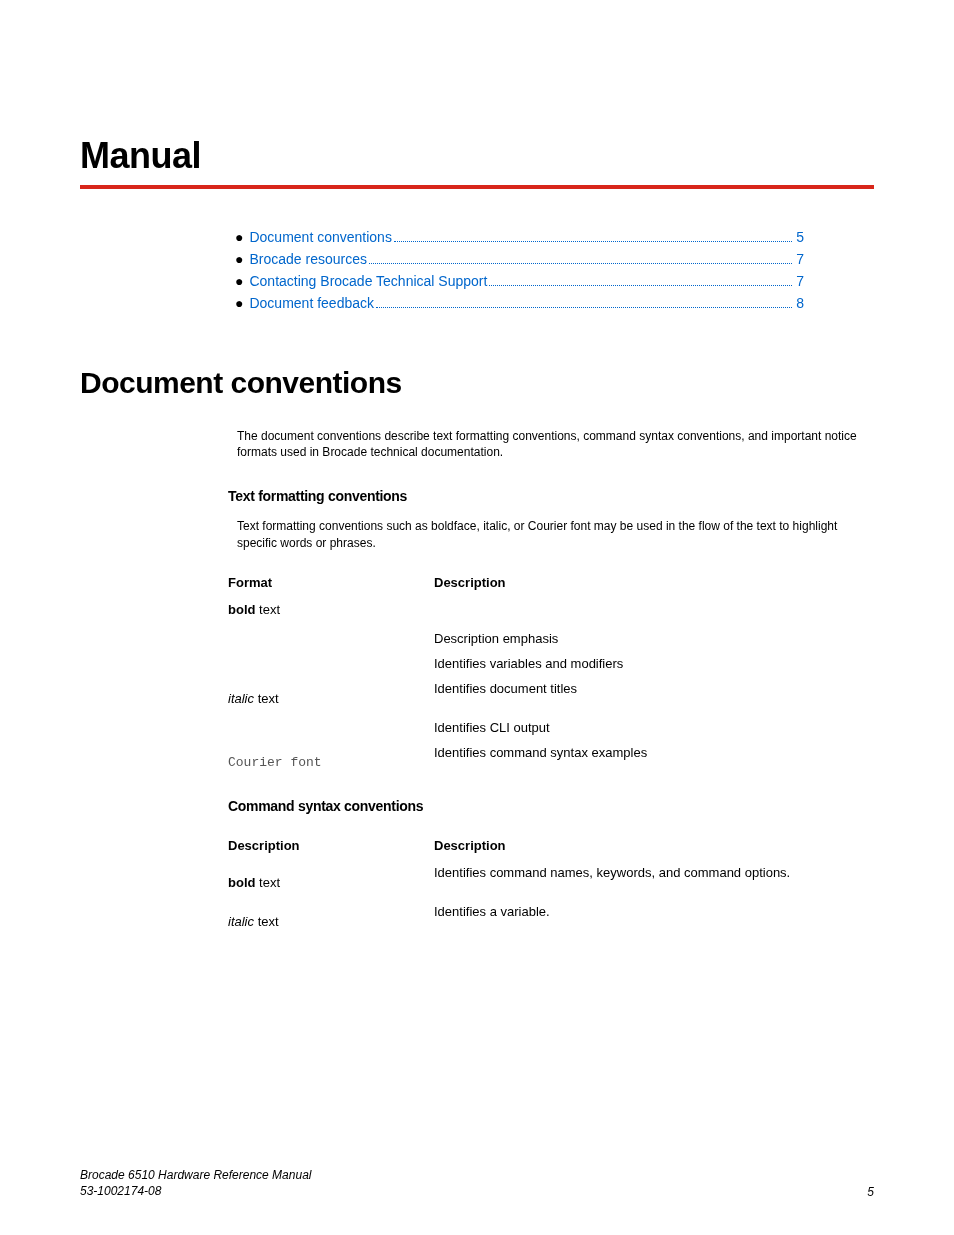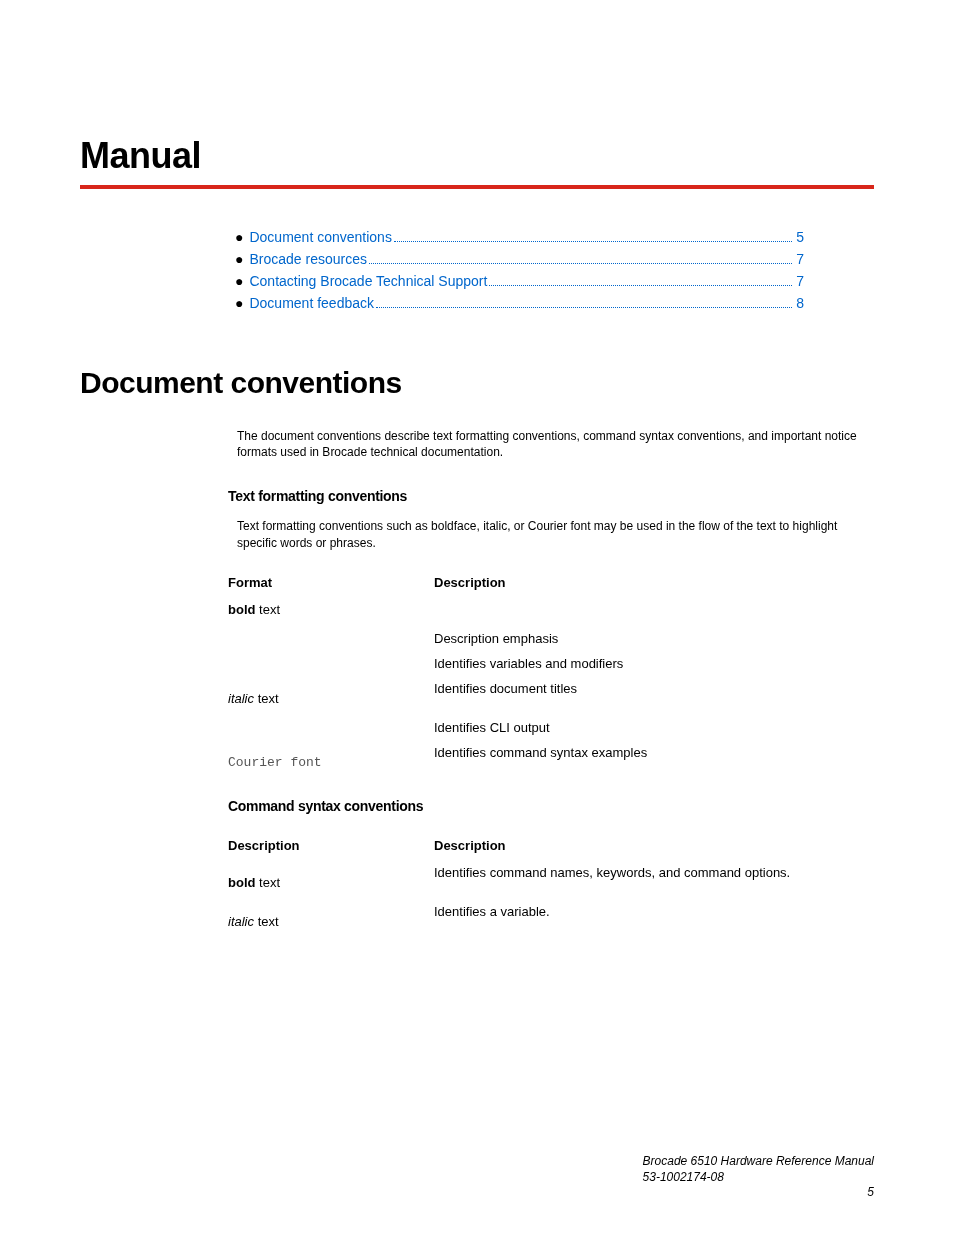--- a/index.html
+++ b/index.html
@@ -92,21 +92,20 @@
   .footer {
     position: absolute;
     left: 80px;
     right: 80px;
     bottom: 36px;
     display: flex;
     justify-content: space-between;
     align-items: flex-end;
     font-size: 12px;
     font-style: italic;
-    flex-direction: column;
   }
   .footer-left { line-height: 1.35; }
 </style>
 </head>
 <body>
 
 <div class="chapter-title">Manual</div>
 <div class="red-rule"></div>
 
 <div class="toc" id="toc-container">

